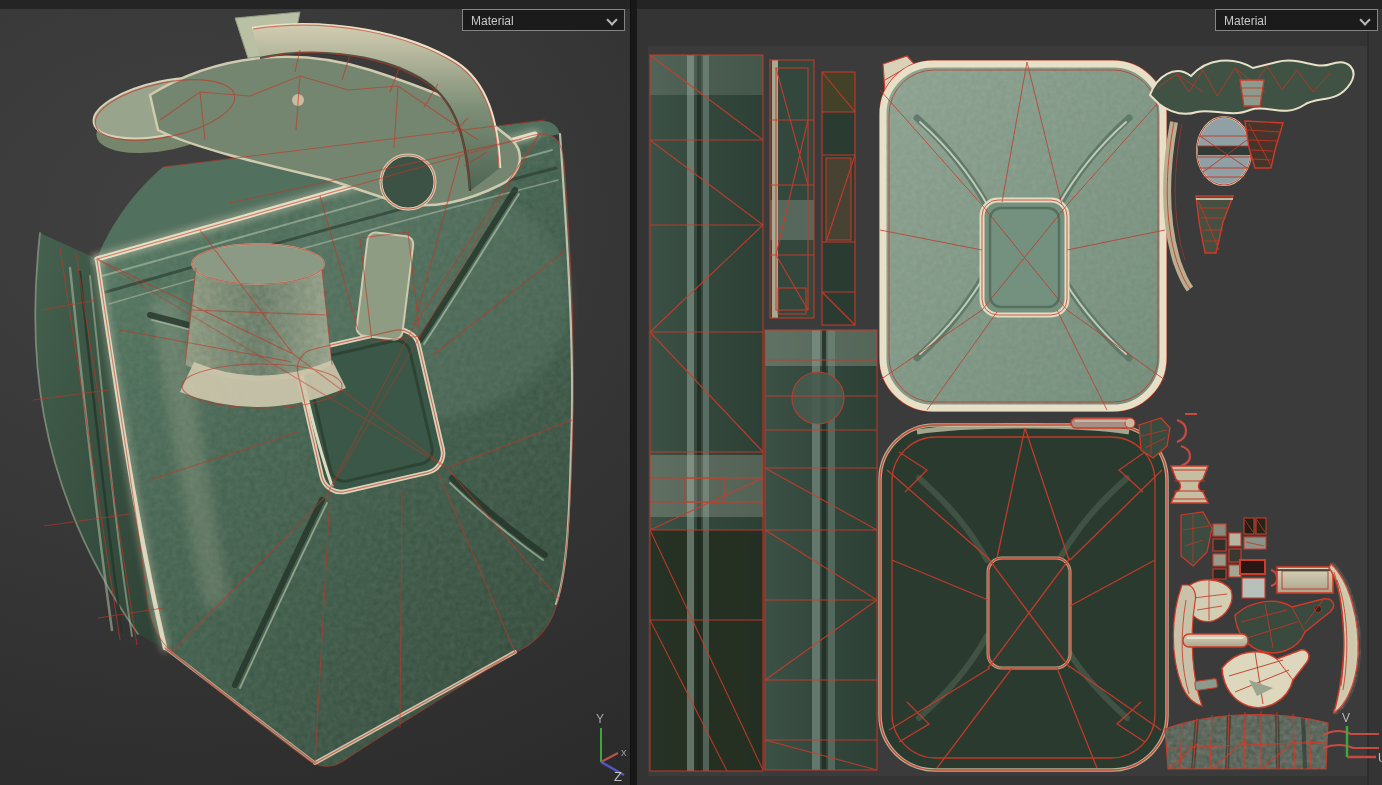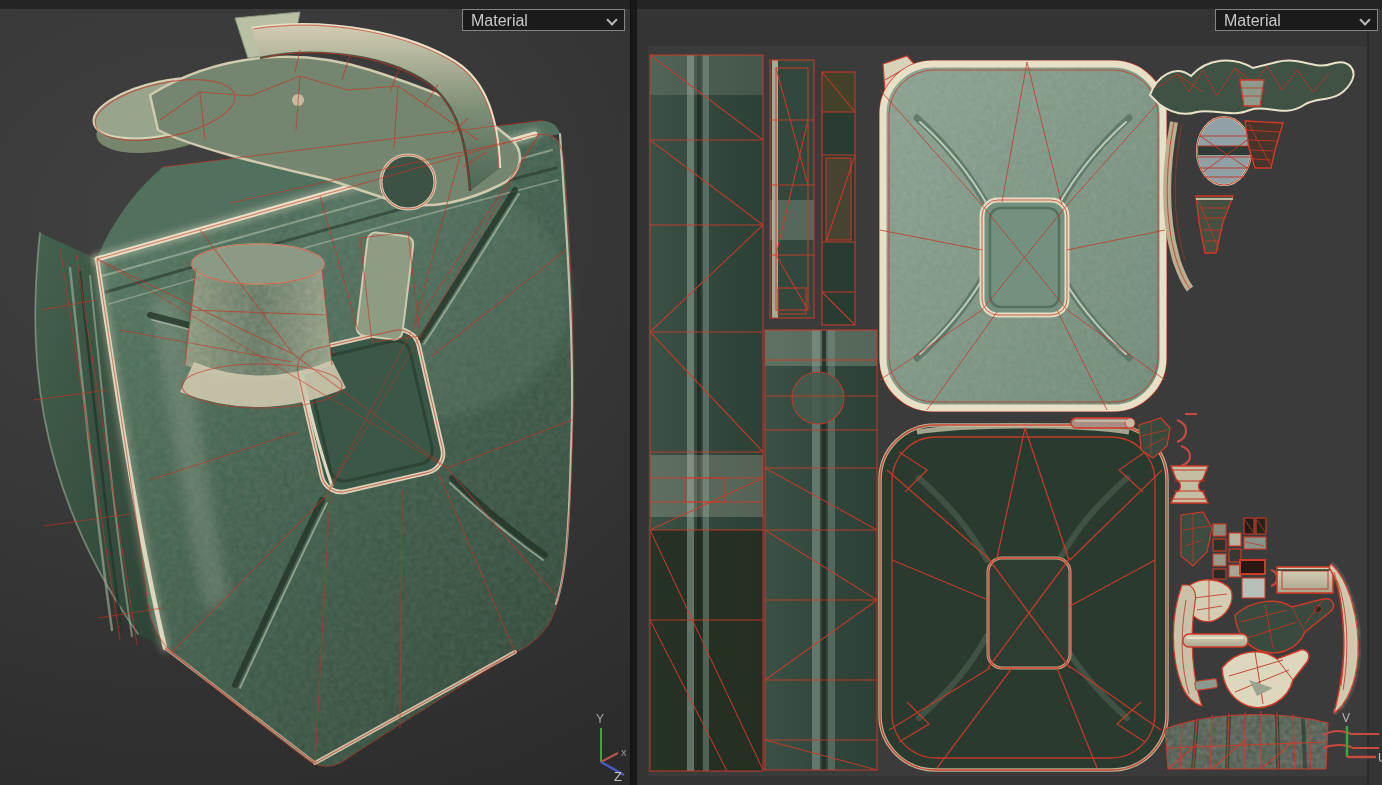--- a/index.html
+++ b/index.html
@@ -4,21 +4,21 @@
 <style>
   html,body{margin:0;padding:0;background:#111;}
   body{width:1382px;height:785px;overflow:hidden;position:relative;
        font-family:"Liberation Sans","DejaVu Sans",sans-serif;}
   .panel{position:absolute;top:0;height:785px;overflow:hidden;}
   #panel-left{left:0;width:630px;background:radial-gradient(ellipse 820px 680px at 30% 28%,#414141 0%,#383838 45%,#2a2a2a 100%);}
   #panel-divider{position:absolute;top:0;left:630px;width:7px;height:785px;background:#181818;border-left:1px solid #101010;border-right:1px solid #242424;}
   #panel-right{left:637px;width:745px;background:#343434;}
   .topstrip{position:absolute;top:0;left:0;right:0;height:9px;background:#242424;z-index:5;}
   .dropdown{position:absolute;top:9px;height:22px;width:163px;background:#1b1b1b;
-            border:1px solid #858585;color:#c8c8c8;font-size:16px;line-height:22px;
+            border:1px solid #858585;color:#c8c8c8;font-size:12px;line-height:22px;
             padding-left:8px;box-sizing:border-box;z-index:6;cursor:default;}
   #panel-left .dropdown{right:5px;}
   #panel-right .dropdown{right:4px;}
   .chev{position:absolute;right:8px;top:6px;width:8px;height:8px;}
   .chev::before{content:"";position:absolute;left:0;top:0;width:6px;height:6px;
                 border-right:2px solid #b8b8b8;border-bottom:2px solid #b8b8b8;
                 transform:rotate(45deg);}
   svg{position:absolute;top:0;left:0;display:block;}
   text{font-family:"Liberation Sans","DejaVu Sans",sans-serif;}
 </style>

